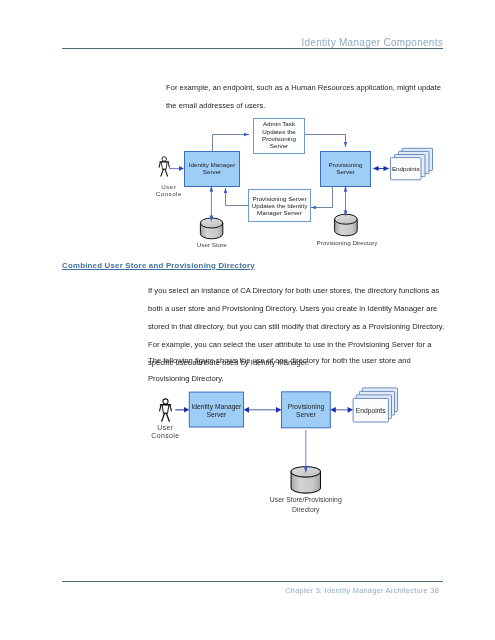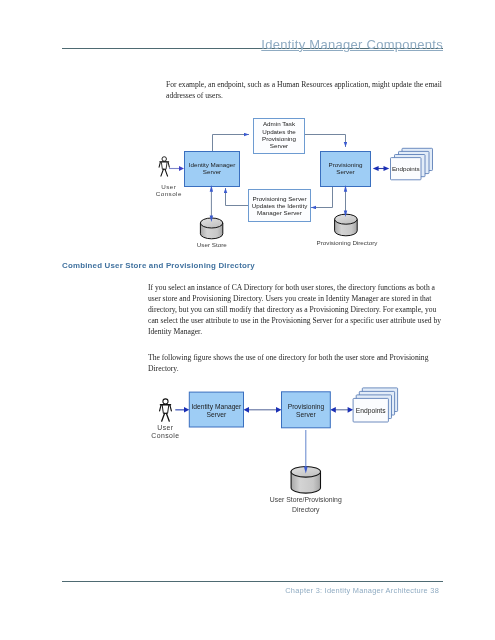--- a/index.html
+++ b/index.html
@@ -1,23 +1,23 @@
 <!DOCTYPE html>
 <html><head>
 <meta charset="utf-8">
 <style>
   html,body{margin:0;padding:0;}
   body{width:495px;height:640px;background:#ffffff;font-family:"Liberation Sans",sans-serif;position:relative;overflow:hidden;
        -webkit-font-smoothing:antialiased;}
   .page{position:absolute;left:0;top:0;width:495px;height:640px;background:#fff;}
   .hdr-rule{position:absolute;left:62px;top:48px;width:381px;height:1.2px;background:#4e6a72;}
-  .hdr-text{position:absolute;right:52px;top:36.6px;font-size:13px;color:#8fabc2;letter-spacing:.28px;white-space:nowrap;text-decoration:underline;}
+  .hdr-text{position:absolute;right:52px;top:36.6px;font-size:10px;color:#8fabc2;letter-spacing:.28px;white-space:nowrap;}
   .ftr-rule{position:absolute;left:62px;top:581px;width:381px;height:1.2px;background:#4e6a72;}
   .ftr-text{position:absolute;right:56px;top:586px;font-size:7.4px;color:#8fabc2;letter-spacing:.25px;white-space:nowrap;}
-  .para{position:absolute;font-family:Liberation Serif, serif;font-size:7.62px;line-height:11px;color:#262626;}
+  .para{position:absolute;font-family:Liberation Sans, sans-serif;font-size:7.62px;line-height:18px;color:#262626;}
   .heading{position:absolute;font-size:7.9px;font-weight:bold;color:#41729f;letter-spacing:.2px;}
   svg text{font-family:"Liberation Sans",sans-serif;}
   .bx{fill:#9ecdf5;stroke:#3a6fbf;stroke-width:1;}
   .bxw{fill:#fcfdff;stroke:#6d9bd1;stroke-width:1;}
   .bxw2{fill:#fbfcfe;stroke:#5d80b8;stroke-width:0.9;}
   .bxw3{fill:#e2ecf8;stroke:#5d80b8;stroke-width:0.9;}
   .cn{fill:none;stroke:#74869f;stroke-width:1;}
   .lbl{font-size:6.25px;fill:#1d1d1d;}
   .lbl-b{font-size:6.7px;fill:#1d1d1d;}
   .cap-b{font-size:6.85px;fill:#3d3d3d;}
@@ -26,21 +26,21 @@
 </head>
 <body>
 
 <div class="page">
   <div class="hdr-rule"></div>
   <div class="hdr-text">Identity Manager Components</div>
   <div class="ftr-rule"></div>
   <div class="ftr-text">Chapter 3: Identity Manager Architecture  38</div>
 
   <div class="para" style="left:166px;top:79px;width:282px;">For example, an endpoint, such as a Human Resources application, might update the email addresses of users.</div>
-  <div class="heading" style="left:62px;top:260.5px;">Combined User Store and Provisioning Directory</div>
+  <div class="heading" style="left:62px;top:260.5px;text-decoration:underline;">Combined User Store and Provisioning Directory</div>
   <div class="para" style="left:148px;top:282px;width:300px;">If you select an instance of CA Directory for both user stores, the directory functions as both a user store and Provisioning Directory. Users you create in Identity Manager are stored in that directory, but you can still modify that directory as a Provisioning Directory. For example, you can select the user attribute to use in the Provisioning Server for a specific user attribute used by Identity Manager.</div>
   <div class="para" style="left:148px;top:352px;width:302px;">The following figure shows the use of one directory for both the user store and Provisioning Directory.</div>
 
   <div style="position:absolute;left:145px;top:110px;width:310px;height:140px;">
   <svg width="310" height="140" viewBox="0 0 310 140" xmlns="http://www.w3.org/2000/svg">
     <defs>
       <marker id="ahl" markerWidth="5.2" markerHeight="4" refX="5.0" refY="1.75" orient="auto" markerUnits="userSpaceOnUse">
         <path d="M0,0 L5.0,1.75 L0,3.5 z" fill="#3a5ad0"></path>
       </marker>
       <marker id="ahl2" markerWidth="5.2" markerHeight="4" refX="5.0" refY="1.75" orient="auto" markerUnits="userSpaceOnUse">

